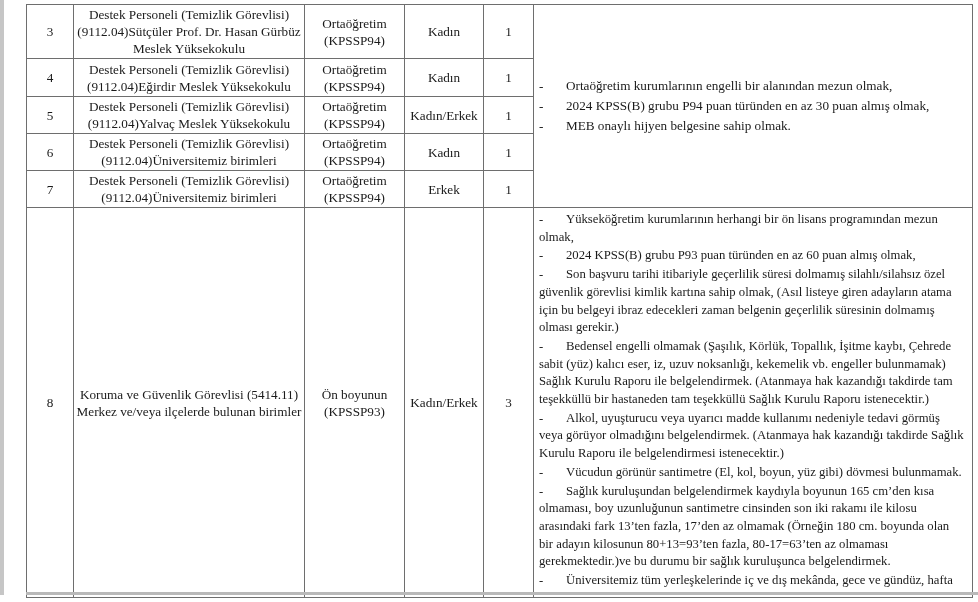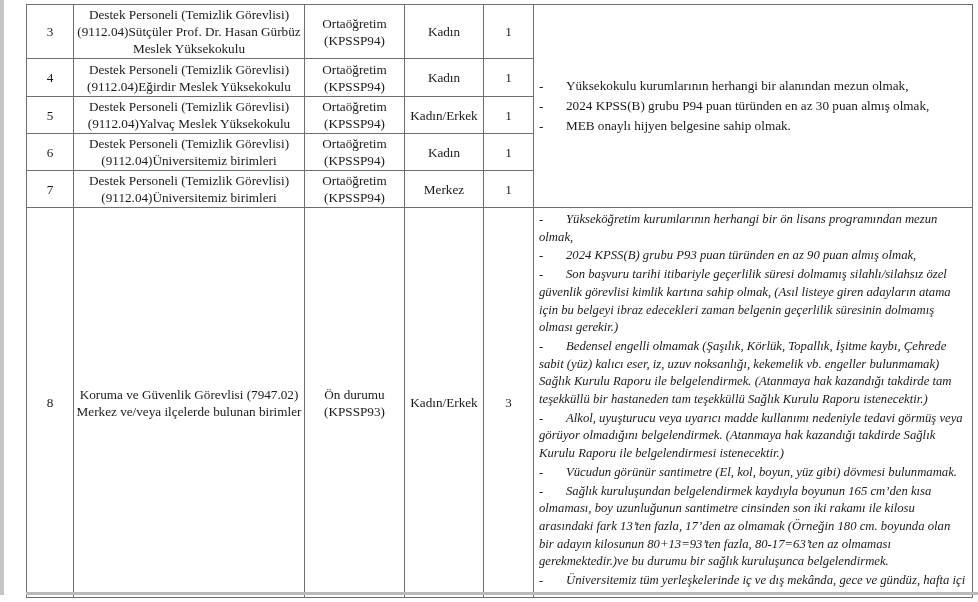--- a/index.html
+++ b/index.html
@@ -56,21 +56,21 @@
   td.pos, td.edu {
     white-space: pre-line;
   }
   td.req {
     vertical-align: middle;
     padding: 3px 6px 3px 5px;
     font-size: 12.7px;
     text-align: left;
   }
   td.reqA { line-height: 19px; font-size: 13.2px; }
-  td.reqB { vertical-align: top; line-height: 17.7px; font-style: italic; }
+  td.reqB { vertical-align: top; line-height: 17.7px; }
   .req-clip { height: 383px; overflow: hidden; }
   .req-item { margin: 0 0 1px 0; }
   .dash {
     display: inline-block;
     width: 27px;
   }
 </style>
 </head>
 <body>
 
@@ -90,21 +90,21 @@
       <tr class="r3">
         <td class="c no">3</td>
         <td class="c pos">Destek Personeli (Temizlik Görevlisi)
 (9112.04)Sütçüler Prof. Dr. Hasan Gürbüz
 Meslek Yüksekokulu</td>
         <td class="c edu">Ortaöğretim
 (KPSSP94)</td>
         <td class="c gen">Kadın</td>
         <td class="c cnt">1</td>
         <td class="req reqA" rowspan="5">
-          <div class="req-item"><span class="dash">-</span><span>Yüksekokulu kurumlarının herhangi bir alanından mezun olmak,</span></div>
+          <div class="req-item"><span class="dash">-</span><span>Ortaöğretim kurumlarının engelli bir alanından mezun olmak,</span></div>
           <div class="req-item"><span class="dash">-</span><span>2024 KPSS(B) grubu P94 puan türünden en az 30 puan almış olmak,</span></div>
           <div class="req-item"><span class="dash">-</span><span>MEB onaylı hijyen belgesine sahip olmak.</span></div>
         </td>
       </tr>
       <tr class="r4">
         <td class="c no">4</td>
         <td class="c pos">Destek Personeli (Temizlik Görevlisi)
 (9112.04)Eğirdir Meslek Yüksekokulu</td>
         <td class="c edu">Ortaöğretim
 (KPSSP94)</td>
@@ -128,35 +128,35 @@
 (KPSSP94)</td>
         <td class="c gen">Kadın</td>
         <td class="c cnt">1</td>
       </tr>
       <tr class="r7">
         <td class="c no">7</td>
         <td class="c pos">Destek Personeli (Temizlik Görevlisi)
 (9112.04)Üniversitemiz birimleri</td>
         <td class="c edu">Ortaöğretim
 (KPSSP94)</td>
-        <td class="c gen">Merkez</td>
+        <td class="c gen">Erkek</td>
         <td class="c cnt">1</td>
       </tr>
       <tr class="r8">
         <td class="c no">8</td>
-        <td class="c pos">Koruma ve Güvenlik Görevlisi (7947.02)
+        <td class="c pos">Koruma ve Güvenlik Görevlisi (5414.11)
 Merkez ve/veya ilçelerde bulunan birimler</td>
-        <td class="c edu">Ön durumu
+        <td class="c edu">Ön boyunun
 (KPSSP93)</td>
         <td class="c gen">Kadın/Erkek</td>
         <td class="c cnt">3</td>
         <td class="req reqB">
           <div class="req-clip">
             <div class="req-item"><span class="dash">-</span><span>Yükseköğretim kurumlarının herhangi bir ön lisans programından mezun olmak,</span></div>
-            <div class="req-item"><span class="dash">-</span><span>2024 KPSS(B) grubu P93 puan türünden en az 90 puan almış olmak,</span></div>
+            <div class="req-item"><span class="dash">-</span><span>2024 KPSS(B) grubu P93 puan türünden en az 60 puan almış olmak,</span></div>
             <div class="req-item"><span class="dash">-</span><span>Son başvuru tarihi itibariyle geçerlilik süresi dolmamış silahlı/silahsız özel güvenlik görevlisi kimlik kartına sahip olmak, (Asıl listeye giren adayların atama için bu belgeyi ibraz edecekleri zaman belgenin geçerlilik süresinin dolmamış olması gerekir.)</span></div>
             <div class="req-item"><span class="dash">-</span><span>Bedensel engelli olmamak (Şaşılık, Körlük, Topallık, İşitme kaybı, Çehrede sabit (yüz) kalıcı eser, iz, uzuv noksanlığı, kekemelik vb. engeller bulunmamak) Sağlık Kurulu Raporu ile belgelendirmek. (Atanmaya hak kazandığı takdirde tam teşekküllü bir hastaneden tam teşekküllü Sağlık Kurulu Raporu istenecektir.)</span></div>
             <div class="req-item"><span class="dash">-</span><span>Alkol, uyuşturucu veya uyarıcı madde kullanımı nedeniyle tedavi görmüş veya görüyor olmadığını belgelendirmek. (Atanmaya hak kazandığı takdirde Sağlık Kurulu Raporu ile belgelendirmesi istenecektir.)</span></div>
             <div class="req-item"><span class="dash">-</span><span>Vücudun görünür santimetre (El, kol, boyun, yüz gibi) dövmesi bulunmamak.</span></div>
             <div class="req-item"><span class="dash">-</span><span>Sağlık kuruluşundan belgelendirmek kaydıyla boyunun 165 cm’den kısa olmaması, boy uzunluğunun santimetre cinsinden son iki rakamı ile kilosu arasındaki fark 13’ten fazla, 17’den az olmamak (Örneğin 180 cm. boyunda olan bir adayın kilosunun 80+13=93’ten fazla, 80-17=63’ten az olmaması gerekmektedir.)ve bu durumu bir sağlık kuruluşunca belgelendirmek.</span></div>
             <div class="req-item"><span class="dash">-</span><span>Üniversitemiz tüm yerleşkelerinde iç ve dış mekânda, gece ve gündüz, hafta içi ve hafta sonu, 24 saat esasına göre vardiyalı sistemde (nöbet usulü) çalışmaya engel durumu olmamak.</span></div>
           </div>
         </td>
       </tr>
     </tbody>

